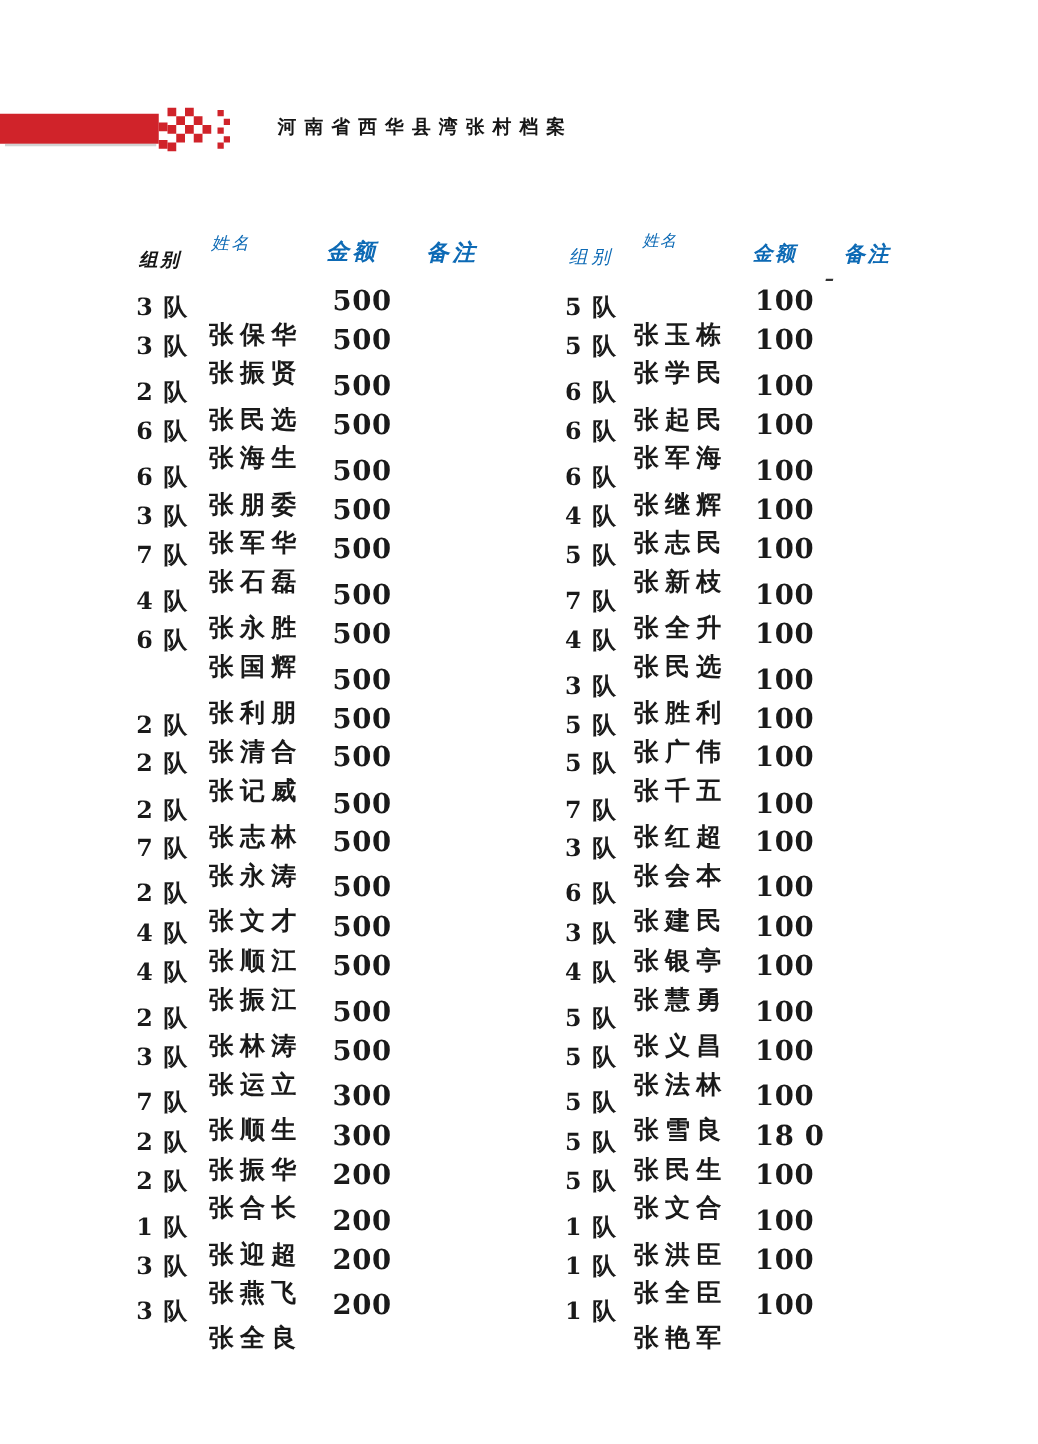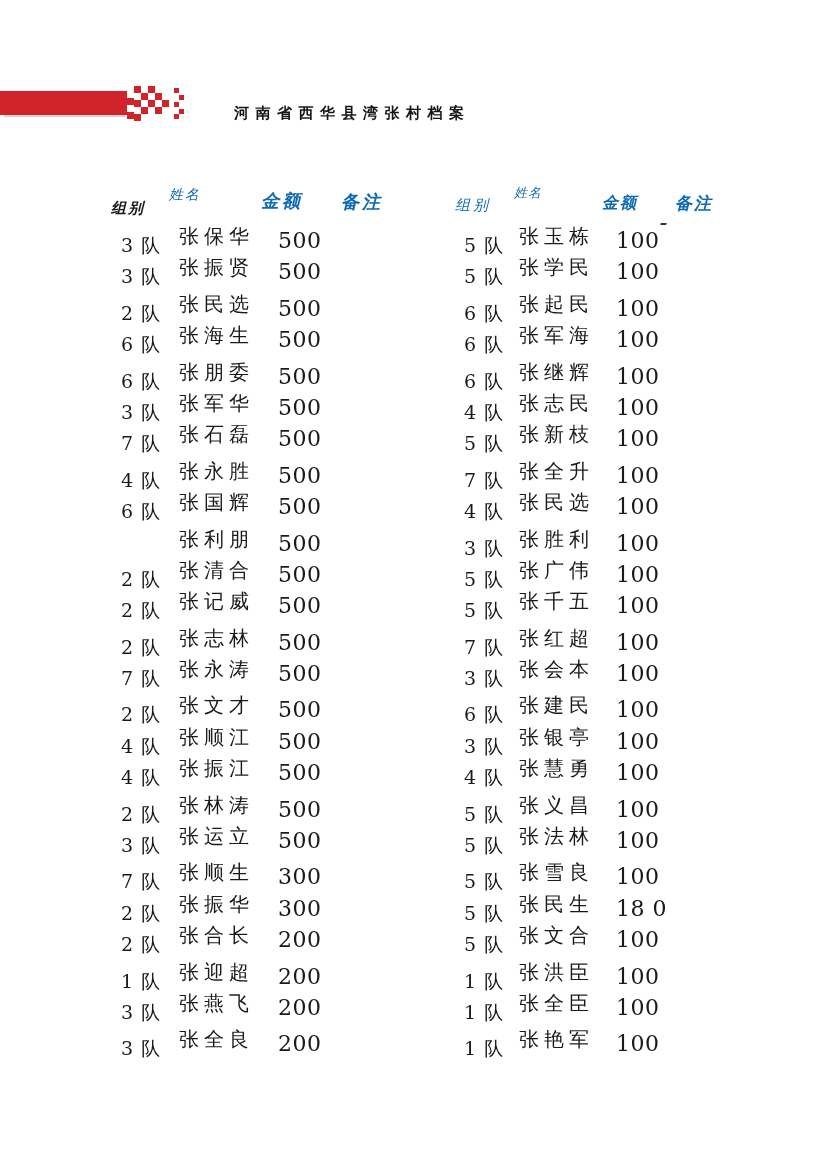--- a/index.html
+++ b/index.html
@@ -6,21 +6,21 @@
   body {
     width:830px; height:1155px; position:relative; overflow:hidden;
     font-family:"DejaVu Serif", serif; color:#1a1a1a;
   }
   .page { position:absolute; inset:0; background:#ffffff; }
 
   
   .brand-svg { position:absolute; left:0; top:86px; }
 
   .title {
-    position:absolute; left:222px; top:92px; margin:12px;
+    position:absolute; left:222px; top:92px; margin:0;
     font-family:"DejaVu Sans", "Liberation Sans", sans-serif;
     font-size:15px; font-weight:bold; color:#161616; letter-spacing:6.5px;
     white-space:nowrap;
   }
 
   
   .table { position:absolute; top:180px; }
   .table.left  { left:105px; width:340px; }
   .table.right { left:448px; width:360px; }
 
@@ -39,27 +39,27 @@
   .right .h-group  { left:7px;  top:16px; font-size:15px; letter-spacing:3px; }
   .right .h-name   { left:66px; top:4px;  font-size:13px; letter-spacing:1px; }
   .right .h-amount { left:154px;top:13px; font-size:16px; font-weight:600; letter-spacing:2px; }
   .right .h-remark { left:227px;top:12px; font-size:17px; font-weight:bold; letter-spacing:2px; }
 
   .dash {
     position:absolute; left:212px; top:34px;
     font-family:"DejaVu Sans", sans-serif; font-weight:bold; font-size:15px; color:#333;
   }
 
-  .rows { position:absolute; left:16px; top:42px; width:100%; }
+  .rows { position:absolute; left:4px; top:42px; width:100%;font-weight:bold; }
   .trow { display:grid; height:33.4px; align-items:start; }
   .left  .trow { grid-template-columns:58px 99px 110px 1fr; }
   .right .trow { grid-template-columns:55px 97px 110px 1fr; }
 
   .c-group  { font-size:19px; padding-top:11px; white-space:pre; letter-spacing:1px; }
-  .c-name   { font-size:20px; padding-top:1px;  letter-spacing:5px; white-space:nowrap; }
+  .c-name   { font-size:20px; padding-top:1px;  letter-spacing:5px; white-space:nowrap;margin-top:31px; }
   .c-amount { font-size:22px; padding-top:6px; white-space:pre; letter-spacing:0.5px; }
 </style>
 </head>
 <body>
 
 <div class="page">
 
   <svg class="brand-svg" width="200" height="46" viewBox="0 0 200 46" aria-hidden="true">
     <g fill="#d0232a">
       <rect x="0" y="5" width="127" height="24"></rect>

